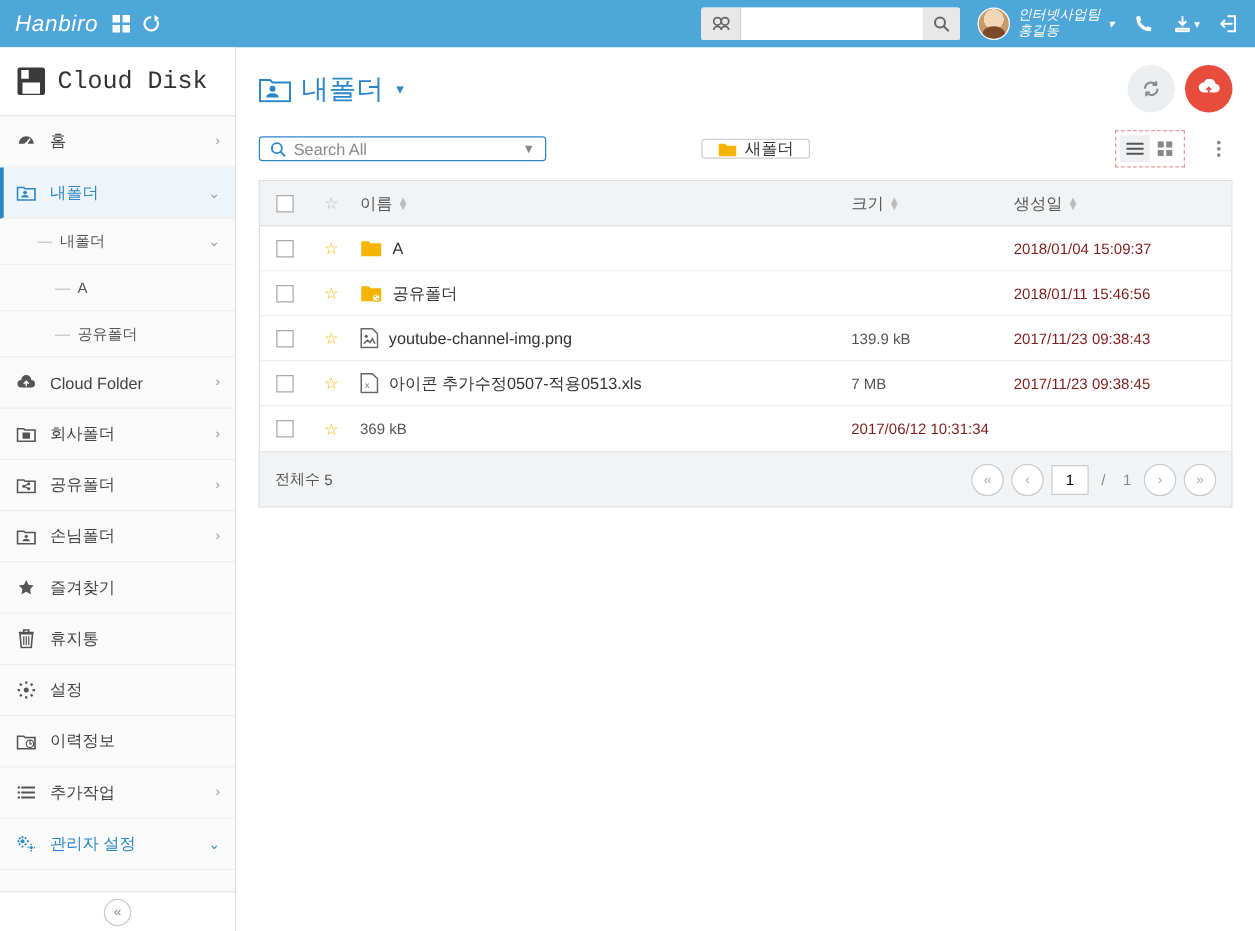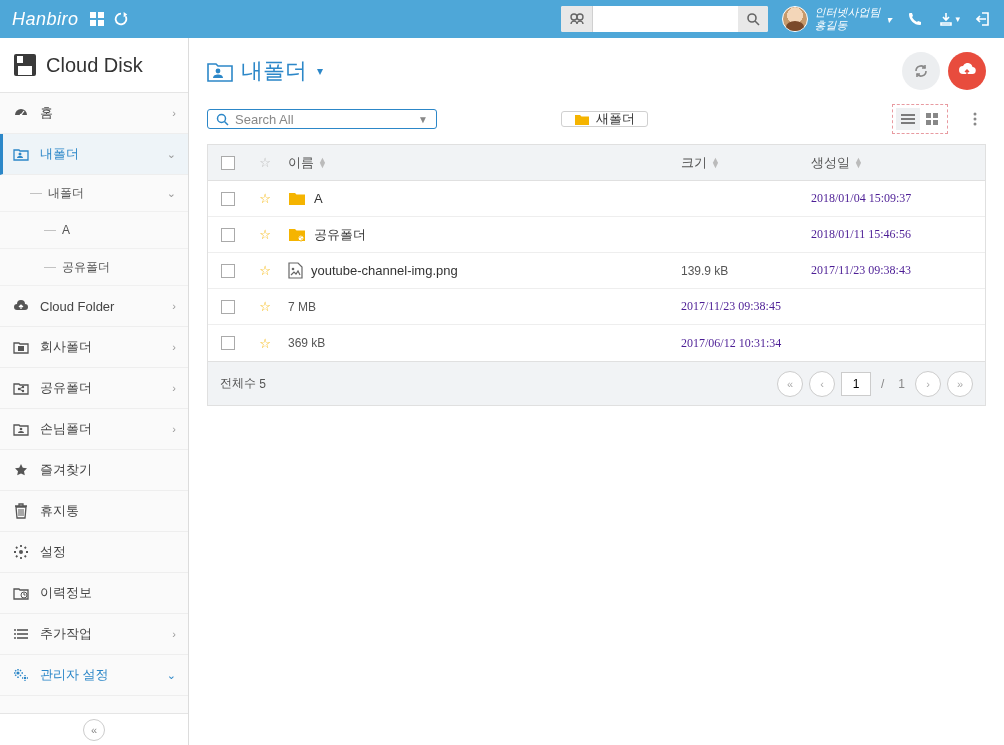--- a/index.html
+++ b/index.html
@@ -17,21 +17,21 @@
 .search-go { width: 30px; height: 26px; background: #e8e8e8; display: flex; align-items: center; justify-content: center; }
 .user-block { display: flex; align-items: center; margin-left: 14px; gap: 6px; font-style: italic; }
 .avatar { width: 26px; height: 26px; border-radius: 50%; background: radial-gradient(circle at 50% 35%, #f3d6b8 0 40%, #c69a6b 41% 100%); border: 1px solid #fff; position: relative; overflow: hidden;}
 .avatar::after{content:"";position:absolute;bottom:-2px;left:3px;right:3px;height:12px;background:#7a4a2a;border-radius:50% 50% 0 0;}
 .user-lines { line-height: 13px; font-size: 11px; }
 .tb-right-icons { display: flex; gap: 16px; margin-left: 16px; align-items: center; }
 
 
 .layout { display: flex; height: calc(745px - 38px); }
 .sidebar { width: 189px; border-right: 1px solid #dcdcdc; background: #fafafa; display: flex; flex-direction: column; }
-.side-title { display: flex; align-items: center; gap: 8px; padding: 14px 12px; font-size: 20px; color: #333; background: #fff; border-bottom: 1px solid #e5e5e5;}
+.side-title { display: flex; align-items: center; gap: 8px; padding: 14px 12px; font-size: 20px; color: #333; background: #fff; border-bottom: 1px solid #e5e5e5; font-family: Liberation Mono, monospace;}
 .side-menu { flex: 1; overflow: auto; }
 .menu-item { display: flex; align-items: center; height: 41px; padding: 0 12px; border-bottom: 1px solid #eee; cursor: pointer; gap: 10px; color: #444; }
 .menu-item .mi-ico { width: 18px; display: flex; justify-content: center; }
 .menu-item .mi-lbl { flex: 1; }
 .menu-item .mi-chev { color: #999; font-size: 11px; }
 .menu-item.active { background: #eef4f8; color: #2c87c8; border-left: 3px solid #2c87c8; padding-left: 9px; }
 .menu-sub { display: flex; align-items: center; height: 37px; padding-left: 30px; padding-right: 12px; border-bottom: 1px solid #f0f0f0; font-size: 12px; color: #555; cursor: pointer; gap: 6px;}
 .menu-sub .dash { color: #bbb; }
 .menu-sub .mi-chev { margin-left: auto; color: #999; font-size: 11px;}
 .menu-sub.indent { padding-left: 44px; }
@@ -70,21 +70,21 @@
 .thead .th { display:flex; align-items:center; gap:4px;}
 .trow { border-bottom: 1px solid #eee; padding: 0; }
 .trow:last-child { border-bottom: none;}
 .cell { padding: 0 6px; display: flex; align-items: center; gap: 8px; }
 .cell.center { justify-content: center; }
 .chk { width: 14px; height: 14px; border: 1px solid #aaa; background: #fff; }
 .star { color: #f5b400; font-size: 13px;}
 .star.hdr { color:#bbb;}
 .fname { display:flex; align-items:center; gap:8px;}
 .size-col { color: #555; font-size: 12px; }
-.date-col { color: #4c1d95; font-size: 12px; font-family: Liberation Serif, serif; }
+.date-col { color: #7f1d1d; font-size: 12px; }
 .sort-ico { font-size:9px; color:#bbb; display:inline-flex; flex-direction:column; line-height:5px;}
 .sort-ico span{height:5px;}
 
 
 .footer { display: flex; align-items: center; background: #f1f3f5; border: 1px solid #e0e0e0; border-top: none; height: 44px; padding: 0 12px; font-size: 12px; color:#555;}
 .ft-spacer { flex:1; }
 .pager { display:flex; align-items:center; gap:6px;}
 .pbtn { width:26px;height:26px;border:1px solid #ccc;border-radius:50%;display:flex;align-items:center;justify-content:center;color:#aaa;background:#fff;font-size:11px;}
 .pnum { width:30px;height:24px;border:1px solid #ccc;text-align:center;font-size:12px;}
 .ptotal { color:#888; margin: 0 4px;}
@@ -490,20 +490,31 @@
             <div class="cell size-col">139.9 kB</div>
             <div class="cell date-col">2017/11/23 09:38:43</div>
           </div>
           <div class="trow">
             <div class="cell center">
               <div class="chk"></div>
             </div>
             <div class="cell center">
               <span class="star">☆</span>
             </div>
+            <div class="cell">
+              <span class="fname">
+                <span>
+                  <svg width="15" height="17" viewBox="0 0 15 17">
+                    <path d="M1 1h9l4 4v11H1z" fill="none" stroke="#666" stroke-width="1.2"></path>
+                    <text x="4" y="12" font-size="7" fill="#666" font-family="Arial">x</text>
+                  </svg>
+                </span>
+                <span>아이콘 추가수정0507-적용0513.xls</span>
+              </span>
+            </div>
             <div class="cell size-col">7 MB</div>
             <div class="cell date-col">2017/11/23 09:38:45</div>
           </div>
           <div class="trow">
             <div class="cell center">
               <div class="chk"></div>
             </div>
             <div class="cell center">
               <span class="star">☆</span>
             </div>

